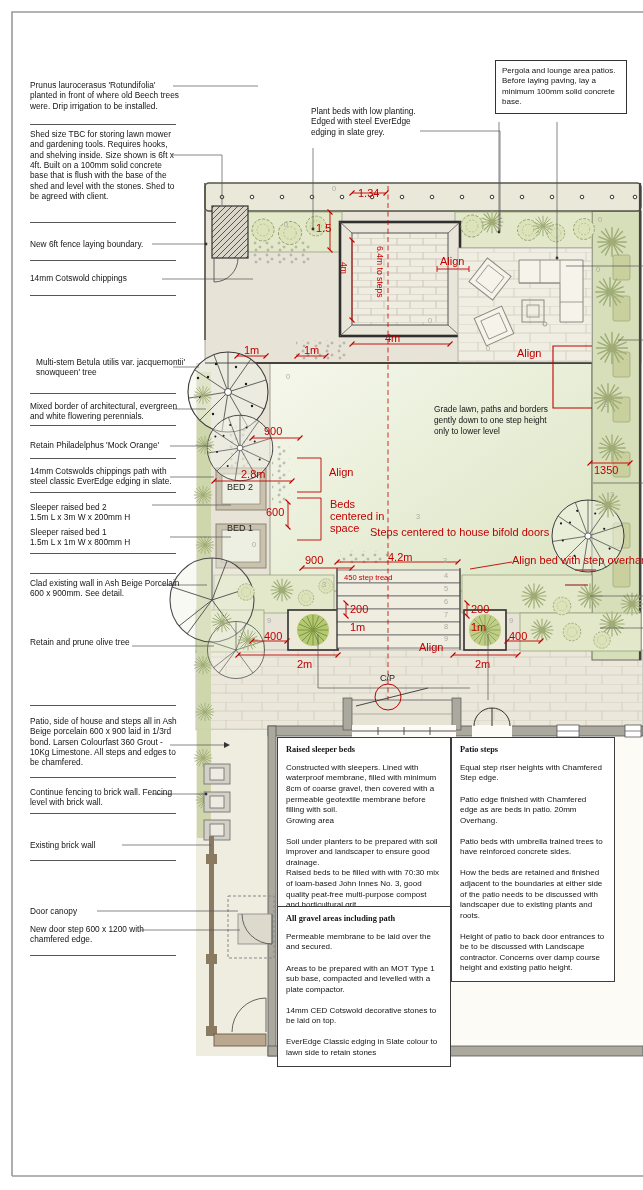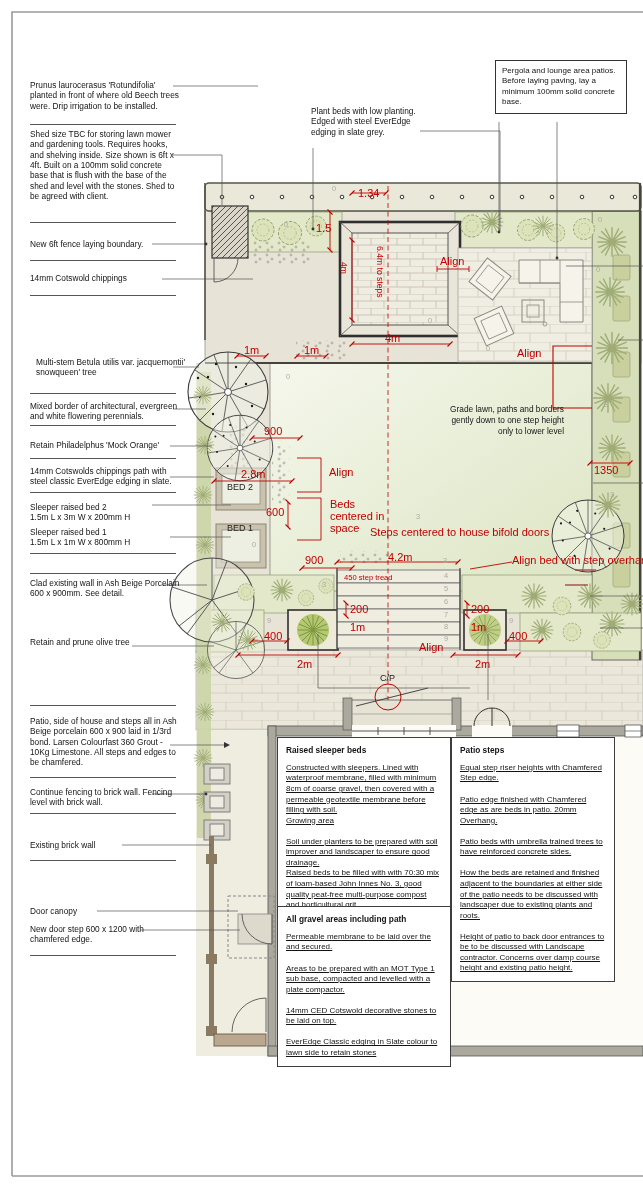--- a/index.html
+++ b/index.html
@@ -7,27 +7,27 @@
          font-family:"Liberation Sans",sans-serif;overflow:hidden;}
   svg.plan{position:absolute;left:0;top:0;}
   .note{position:absolute;width:152px;font-size:8.3px;line-height:1.25;color:#141414;white-space:pre-line;}
   .sep{position:absolute;left:30px;width:146px;height:0;border-top:1px solid #555;}
   .dim{position:absolute;font-size:11px;color:#c00000;white-space:nowrap;}
   .dim.small{font-size:7.6px;}
   .dim.pre{white-space:pre-line;}
   .dimv{position:absolute;font-size:8.6px;color:#c00000;writing-mode:vertical-rl;white-space:nowrap;}
   .lvl{position:absolute;font-size:7.4px;color:#ABABA2;}
   .plabel{position:absolute;font-size:9px;color:#1c1c1c;white-space:nowrap;}
-  .blacknote{position:absolute;font-size:8.3px;line-height:1.3;color:#141414;white-space:pre-line;text-align:right;}
+  .blacknote{position:absolute;font-size:8.3px;line-height:1.3;color:#141414;white-space:pre-line;}
   .pbox{position:absolute;left:495px;top:60px;width:118px;background:#fff;border:1.4px solid #333;
         padding:5px 6px;font-size:8px;line-height:1.3;color:#141414;}
   .box{position:absolute;background:#fff;border:1.3px solid #3d3d3d;padding:7px 8px;
        font-size:8px;line-height:1.32;color:#141414;}
-  .box .bt{font-weight:bold;font-size:8.3px;margin:0 0 7px 0;}
-  .box .bb{white-space:pre-line;text-decoration:underline;}
+  .box .bt{font-weight:bold;font-size:8.3px;margin:0 0 7px 0;font-family:Liberation Serif, serif;}
+  .box .bb{white-space:pre-line;}
   .lvlnote{position:absolute;left:28px;top:1061px;width:166px;border:1px solid #444;
            padding:7px 6px;font-size:8.3px;line-height:1.35;color:#141414;}
 </style>
 </head>
 <body>
 
 <div class="sheet">
 
 <svg class="plan" width="643" height="1190" viewBox="0 0 643 1190">
   <defs>

